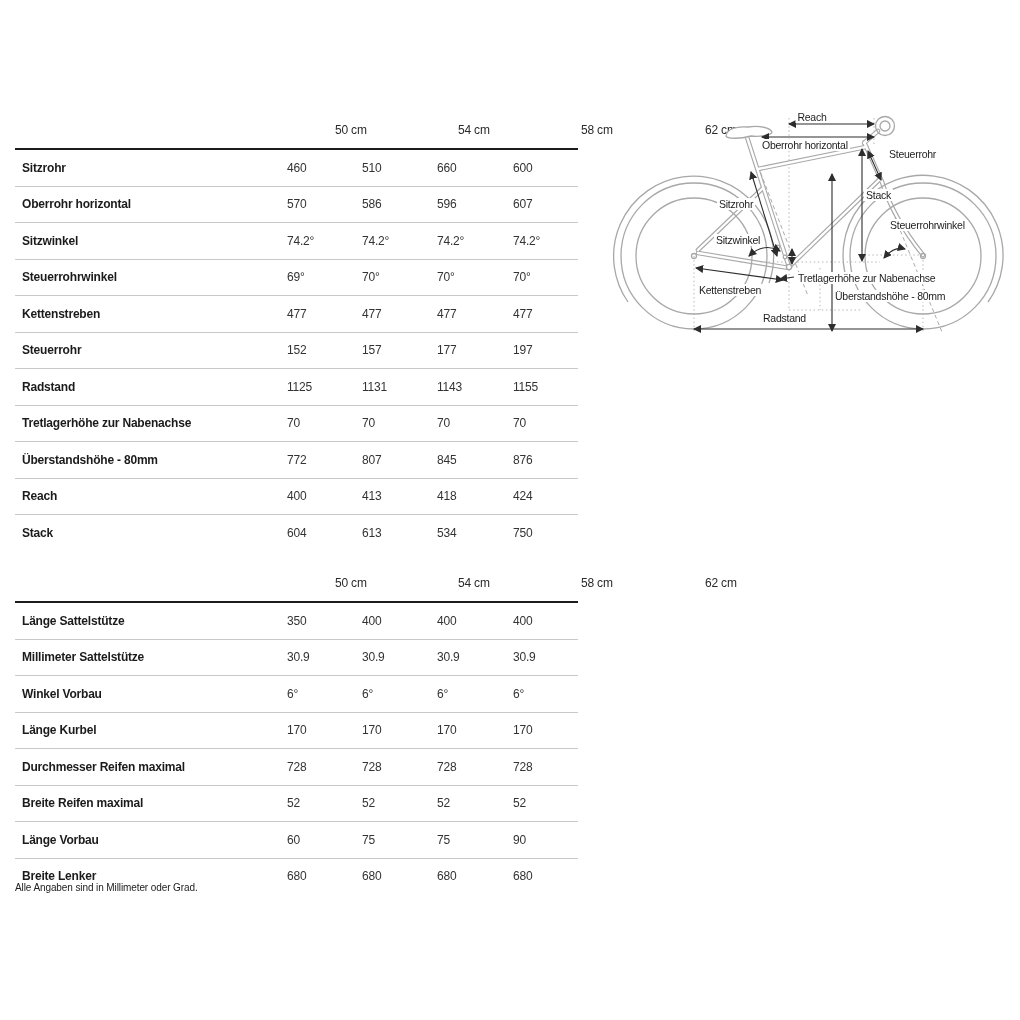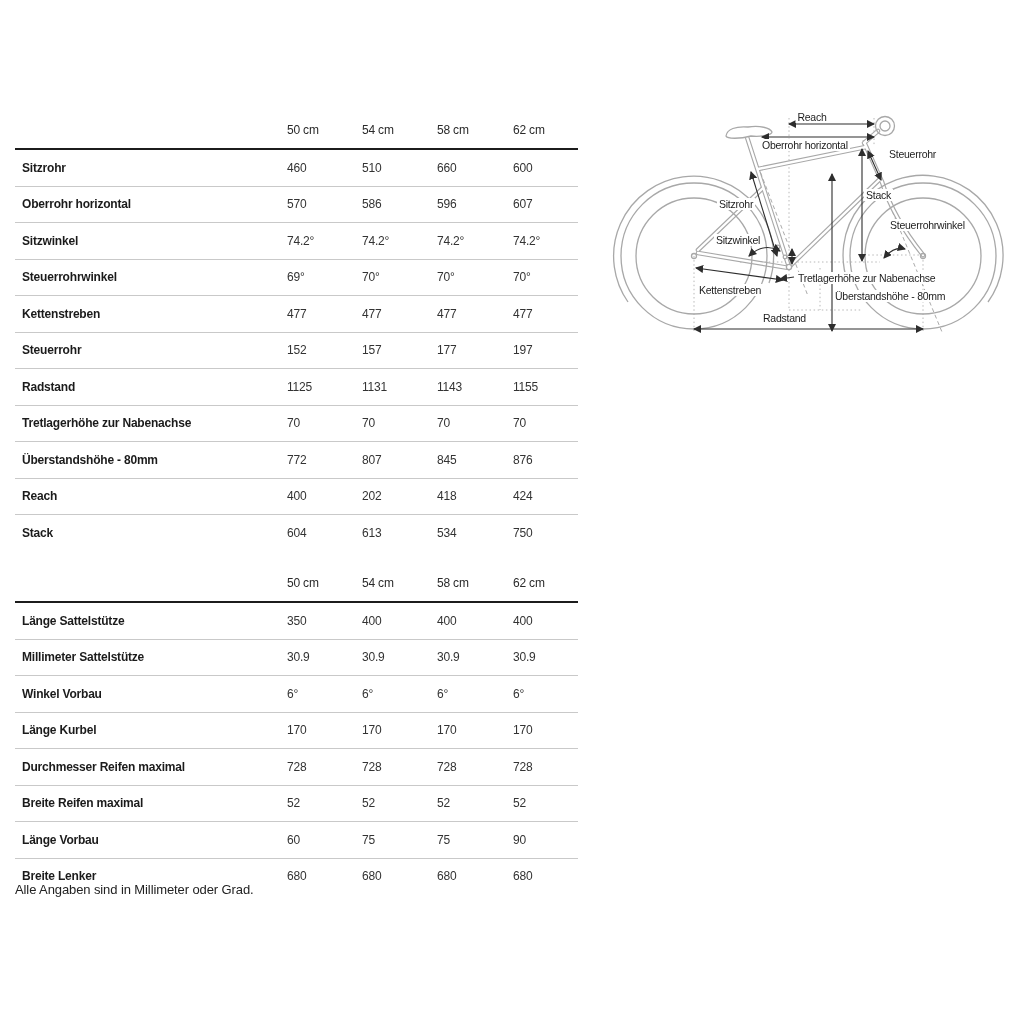--- a/index.html
+++ b/index.html
@@ -4,28 +4,28 @@
 <style>
   html,body{margin:0;padding:0;}
   body{
     width:1020px;height:1020px;background:#ffffff;position:relative;overflow:hidden;
     font-family:"Liberation Sans", sans-serif;color:#1d1d1d;
     -webkit-font-smoothing:antialiased;
   }
   
   .table-wrap{position:absolute;left:15px;top:112px;width:563px;}
   .grid{display:grid;grid-template-columns:272px 75px 75px 76px 65px;align-items:center;}
-  .head{height:36px;border-bottom:2px solid #1c1c1c;font-size:12px;color:#2a2a2a;}
+  .head{height:36px;border-bottom:2px solid #1c1c1c;font-size:12px;color:#2a2a2a;gap:48px;}
   .head.gap{margin-top:14.5px;}
   .row{height:35.5px;border-bottom:1px solid #c9c9c9;font-size:12px;}
   .row.last{border-bottom:none;}
   .cell{white-space:nowrap;letter-spacing:-0.2px;}
   .cell.label{font-weight:bold;padding-left:7px;color:#1b1b1b;}
   .cell.val{color:#333333;}
-  .footnote{position:absolute;left:15px;top:882px;font-size:13px;color:#222222;letter-spacing:-0.1px;}
+  .footnote{position:absolute;left:15px;top:882px;font-size:10px;color:#222222;letter-spacing:-0.1px;}
   
   .diagram{position:absolute;left:612px;top:98px;width:400px;height:245px;}
   .diagram svg{position:absolute;left:0;top:0;}
   .dlabel{
     position:absolute;font-size:10.5px;line-height:12px;white-space:nowrap;
     background:#ffffff;padding:0 2px;color:#1d1d1d;letter-spacing:-0.25px;font-weight:500;
   }
   .dlabel.center{transform:translateX(-50%);}
 </style>
 </head>
@@ -98,21 +98,21 @@
     <div class="grid row">
       <div class="cell label">Überstandshöhe - 80mm</div>
       <div class="cell val">772</div>
       <div class="cell val">807</div>
       <div class="cell val">845</div>
       <div class="cell val">876</div>
     </div>
     <div class="grid row">
       <div class="cell label">Reach</div>
       <div class="cell val">400</div>
-      <div class="cell val">202</div>
+      <div class="cell val">413</div>
       <div class="cell val">418</div>
       <div class="cell val">424</div>
     </div>
     <div class="grid row last">
       <div class="cell label">Stack</div>
       <div class="cell val">604</div>
       <div class="cell val">613</div>
       <div class="cell val">534</div>
       <div class="cell val">750</div>
     </div>

